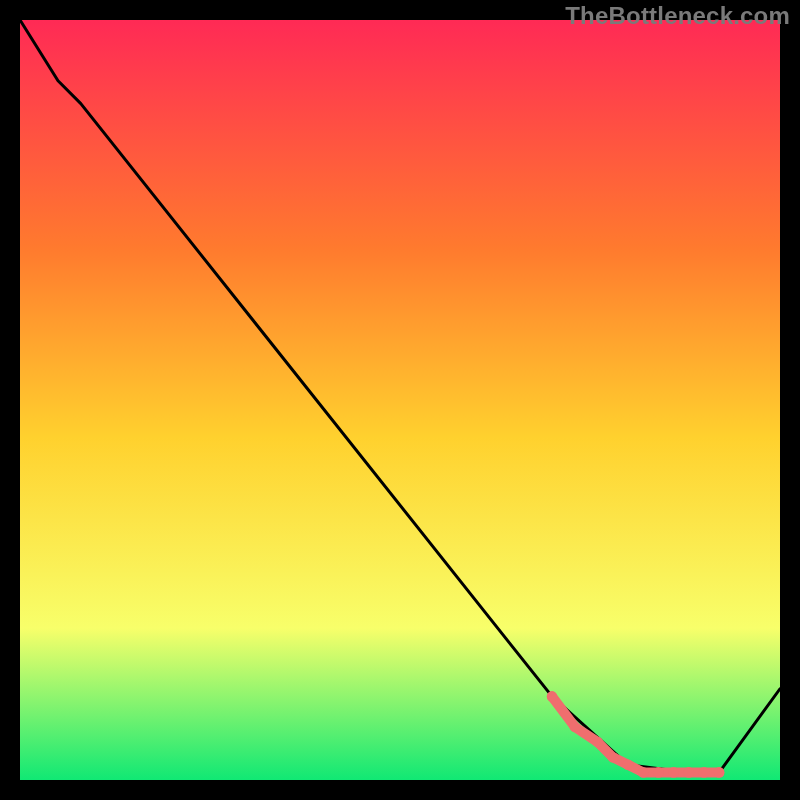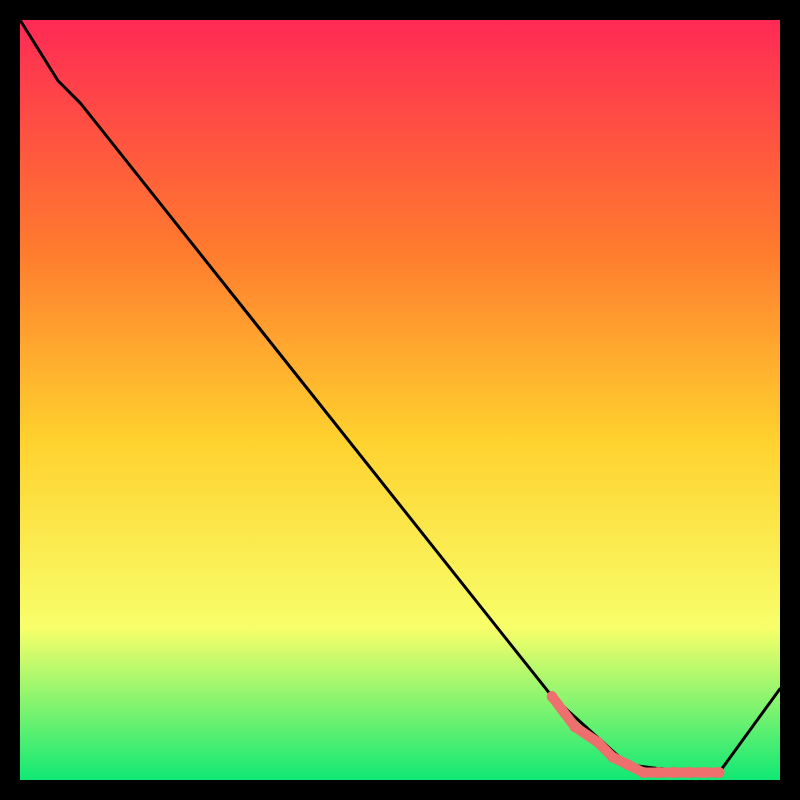--- a/index.html
+++ b/index.html
@@ -62,13 +62,14 @@
           <circle cx="608.0" cy="744.8" r="5.3" fill="#ef6e6e"></circle>
           <circle cx="623.2" cy="752.4" r="5.3" fill="#ef6e6e"></circle>
           <circle cx="638.4" cy="752.4" r="5.3" fill="#ef6e6e"></circle>
           <circle cx="653.6" cy="752.4" r="5.3" fill="#ef6e6e"></circle>
           <circle cx="668.8" cy="752.4" r="5.3" fill="#ef6e6e"></circle>
           <circle cx="684.0" cy="752.4" r="5.3" fill="#ef6e6e"></circle>
           <circle cx="699.2" cy="752.4" r="5.3" fill="#ef6e6e"></circle>
         </g>
     </svg>
   </div>
+  <div class="watermark">TheBottleneck.com</div>
 </div>
 
 </body></html>

